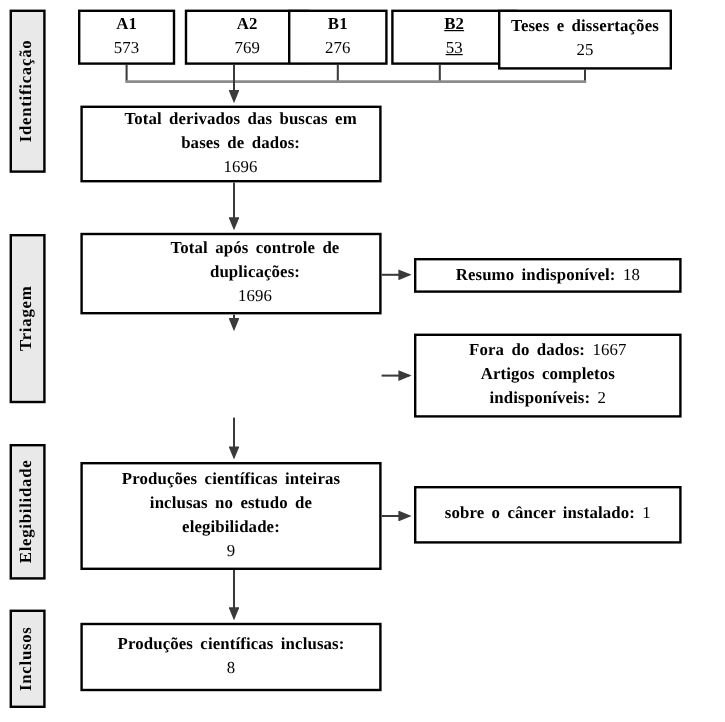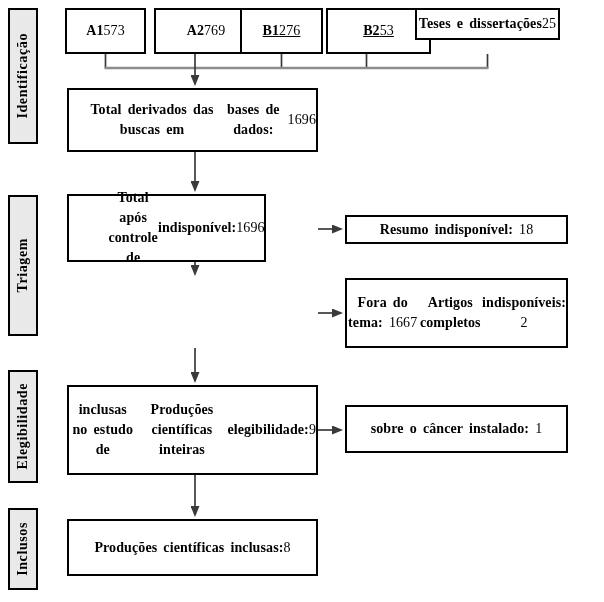--- a/index.html
+++ b/index.html
@@ -13,34 +13,34 @@
     overflow:hidden;
   }
   .connectors{position:absolute;left:0;top:0;width:604px;height:602px;pointer-events:none;}
   .connectors .vline{stroke:var(--line);stroke-width:1.7;fill:none;}
   .connectors .gather{stroke:var(--gather);stroke-width:2.4;fill:none;}
   .connectors .arrow{stroke:var(--line);stroke-width:1.7;fill:none;}
   .connectors marker path{fill:var(--line);}
   .box{
     position:absolute;box-sizing:border-box;background:var(--fill);
     border:2px solid var(--border);
-    display:flex;flex-direction:row;align-items:center;justify-content:center;
+    display:flex;flex-direction:column;align-items:center;justify-content:center;
     text-align:center;font-size:14px;font-weight:bold;line-height:1.42;
     word-spacing:2.5px;letter-spacing:0.1px;
   }
   .num{font-weight:normal;}
   
   .t1{left:65px;top:8px;width:81px;height:46px;}
   .t2{left:154px;top:8px;width:104px;height:46px;}
-  .t3{left:240px;top:8px;width:83px;height:46px;text-decoration:underline;}
+  .t3{left:240px;top:8px;width:83px;height:46px;}
   .t4{left:326px;top:8px;width:105px;height:46px;text-decoration:underline;}
-  .t5{left:415px;top:8px;width:145px;height:32px;}
+  .t5{left:415px;top:8px;width:145px;height:50px;}
   
   .m1{left:67px;top:88px;width:251px;height:64px;padding-left:16px;}
-  .m2{left:67px;top:194px;width:199px;height:68px;padding-left:40px;}
+  .m2{left:67px;top:194px;width:251px;height:68px;padding-left:40px;}
   .m3{left:67px;top:278px;width:251px;height:70px;}
   .m4{left:67px;top:385px;width:251px;height:90px;}
   .m5{left:67px;top:519px;width:251px;height:57px;text-align:right;}
   
   .r1{left:345px;top:215px;width:223px;height:29px;align-items:center;}
   .r2{left:345px;top:278px;width:223px;height:70px;}
   .r3{left:345px;top:405px;width:223px;height:48px;}
   
   .sbox{
     position:absolute;left:8px;width:30px;box-sizing:border-box;
@@ -118,42 +118,42 @@
     <div class="num">25</div>
   </div>
 
   <div class="box m1">
     <div>Total derivados das buscas em</div>
     <div>bases de dados:</div>
     <div class="num">1696</div>
   </div>
   <div class="box m2">
     <div>Total após controle de</div>
-    <div>indisponível:</div>
+    <div>duplicações:</div>
     <div class="num">1696</div>
   </div>
   <div class="box m4">
+    <div>Produções científicas inteiras</div>
     <div>inclusas no estudo de</div>
-    <div>Produções científicas inteiras</div>
     <div>elegibilidade:</div>
     <div class="num">9</div>
   </div>
   <div class="box m5">
     <div>Produções científicas inclusas:</div>
     <div class="num">8</div>
   </div>
 
   <div class="box r1">
     <div>
       <span>Resumo indisponível: </span><span class="num">18</span>
     </div>
   </div>
   <div class="box r2">
     <div>
-      <span>Fora do tema: </span><span class="num">1667</span>
+      <span>Fora do dados: </span><span class="num">1667</span>
     </div>
     <div>Artigos completos</div>
     <div>
       <span>indisponíveis: </span><span class="num">2</span>
     </div>
   </div>
   <div class="box r3">
     <div>
       <span>sobre o câncer instalado: </span><span class="num">1</span>
     </div>

